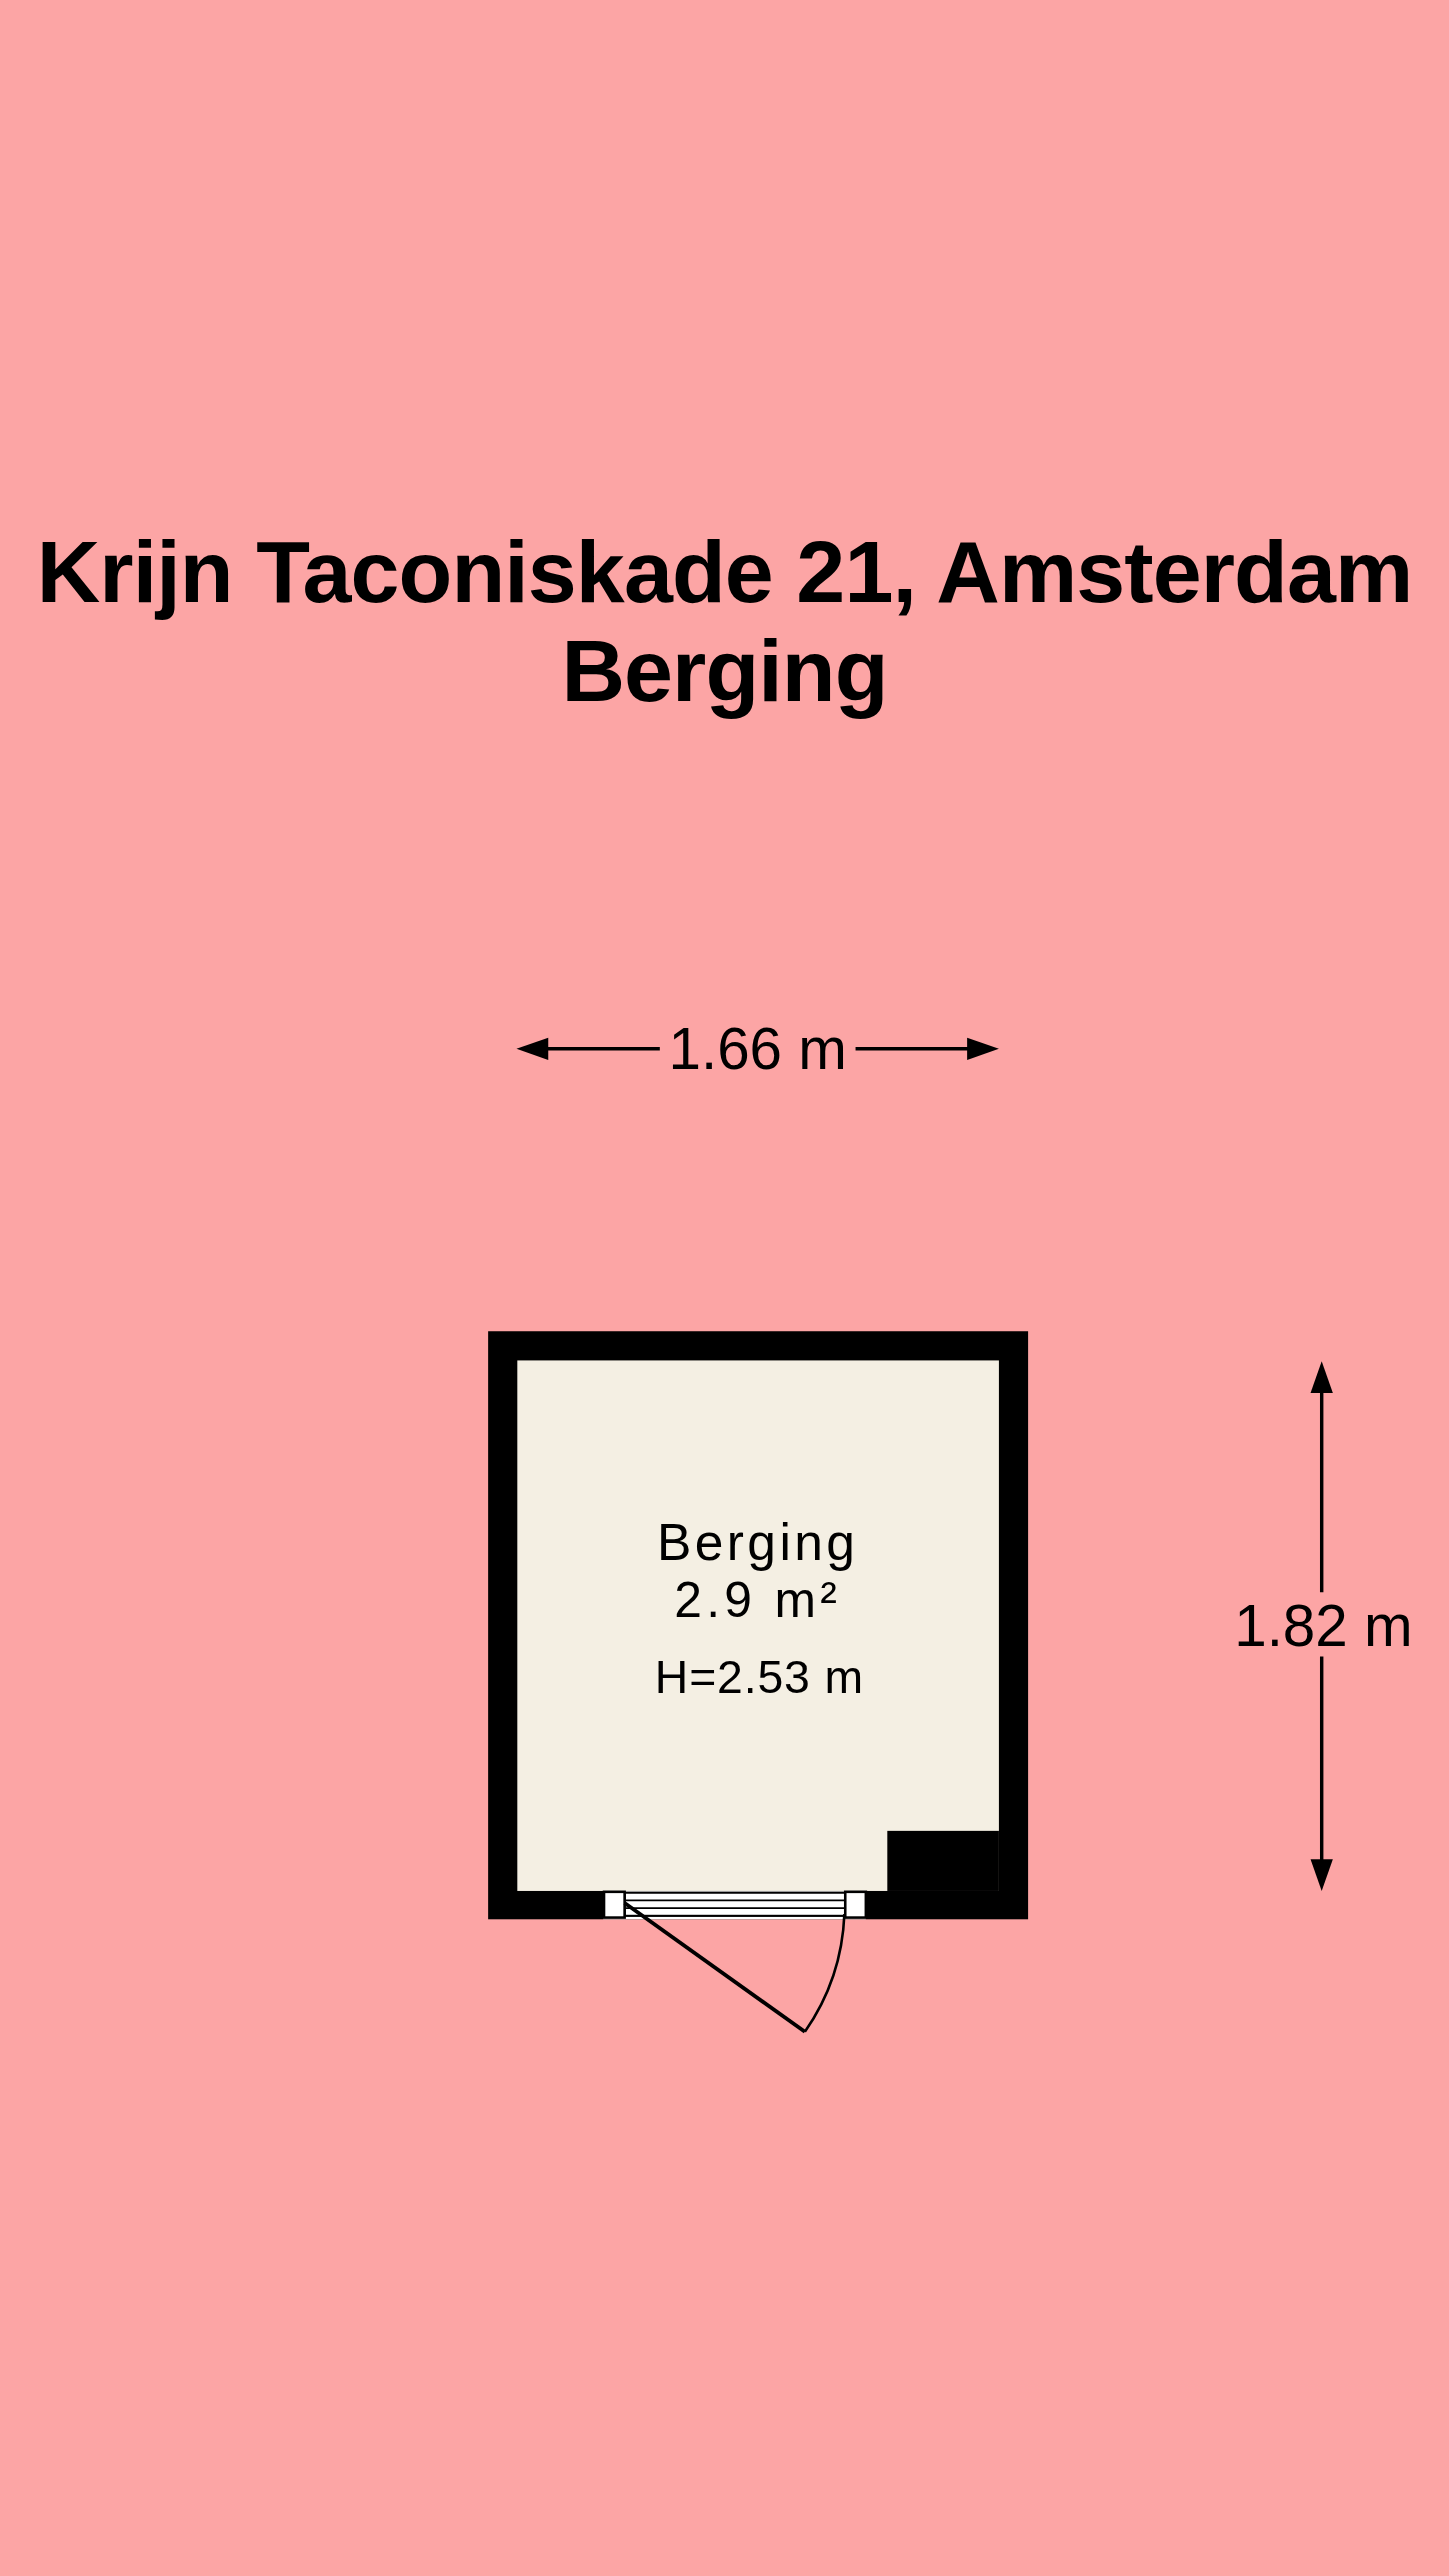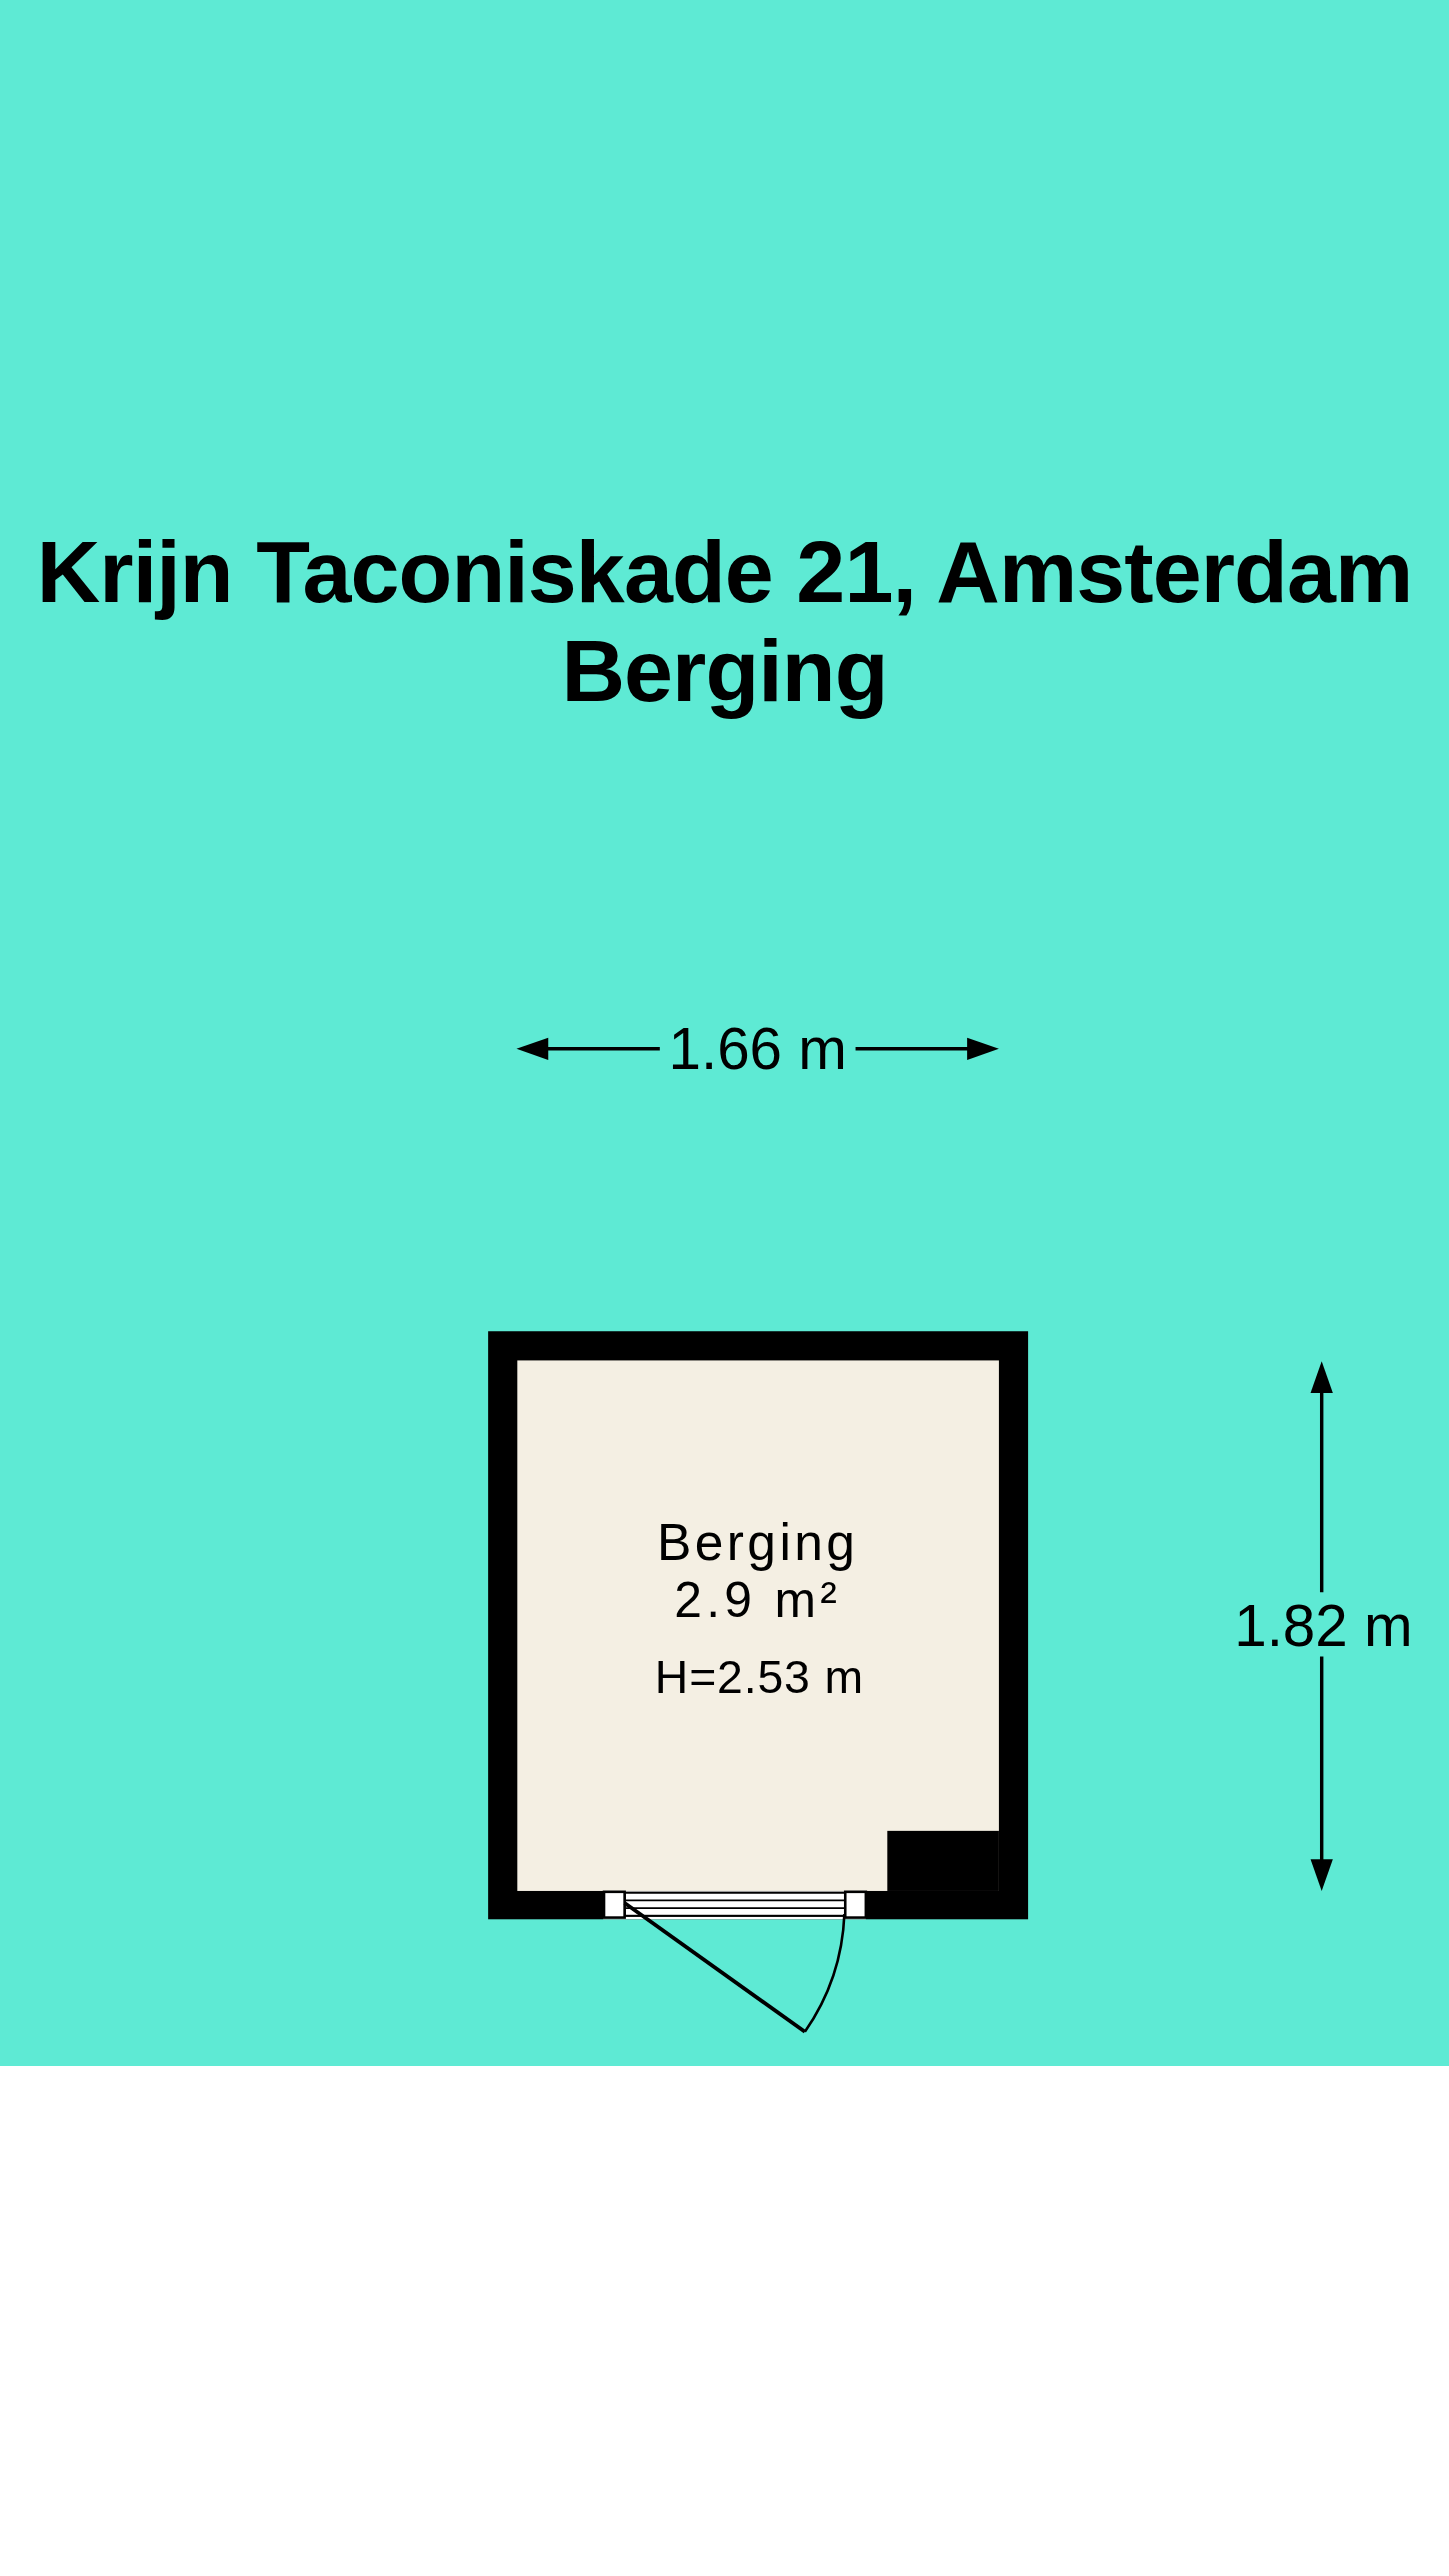--- a/index.html
+++ b/index.html
@@ -1,20 +1,20 @@
 <!DOCTYPE html>
 <html style="font-size:13.7px"><head>
 <meta charset="utf-8">
 <style>
   html, body { margin: 0; padding: 0; background: #ffffff; }
   .canvas {
     position: relative;
     width: 1449px;
-    height: 2066px;
-    background: #5eead4;
+    height: 2576px;
+    background: #fca5a5;
     overflow: hidden;
     font-family: "Liberation Sans", "DejaVu Sans", sans-serif;
   }
   .title {
     position: absolute;
     left: 0;
     top: 522px;
     width: 1449px;
     text-align: center;
     font-weight: bold;

